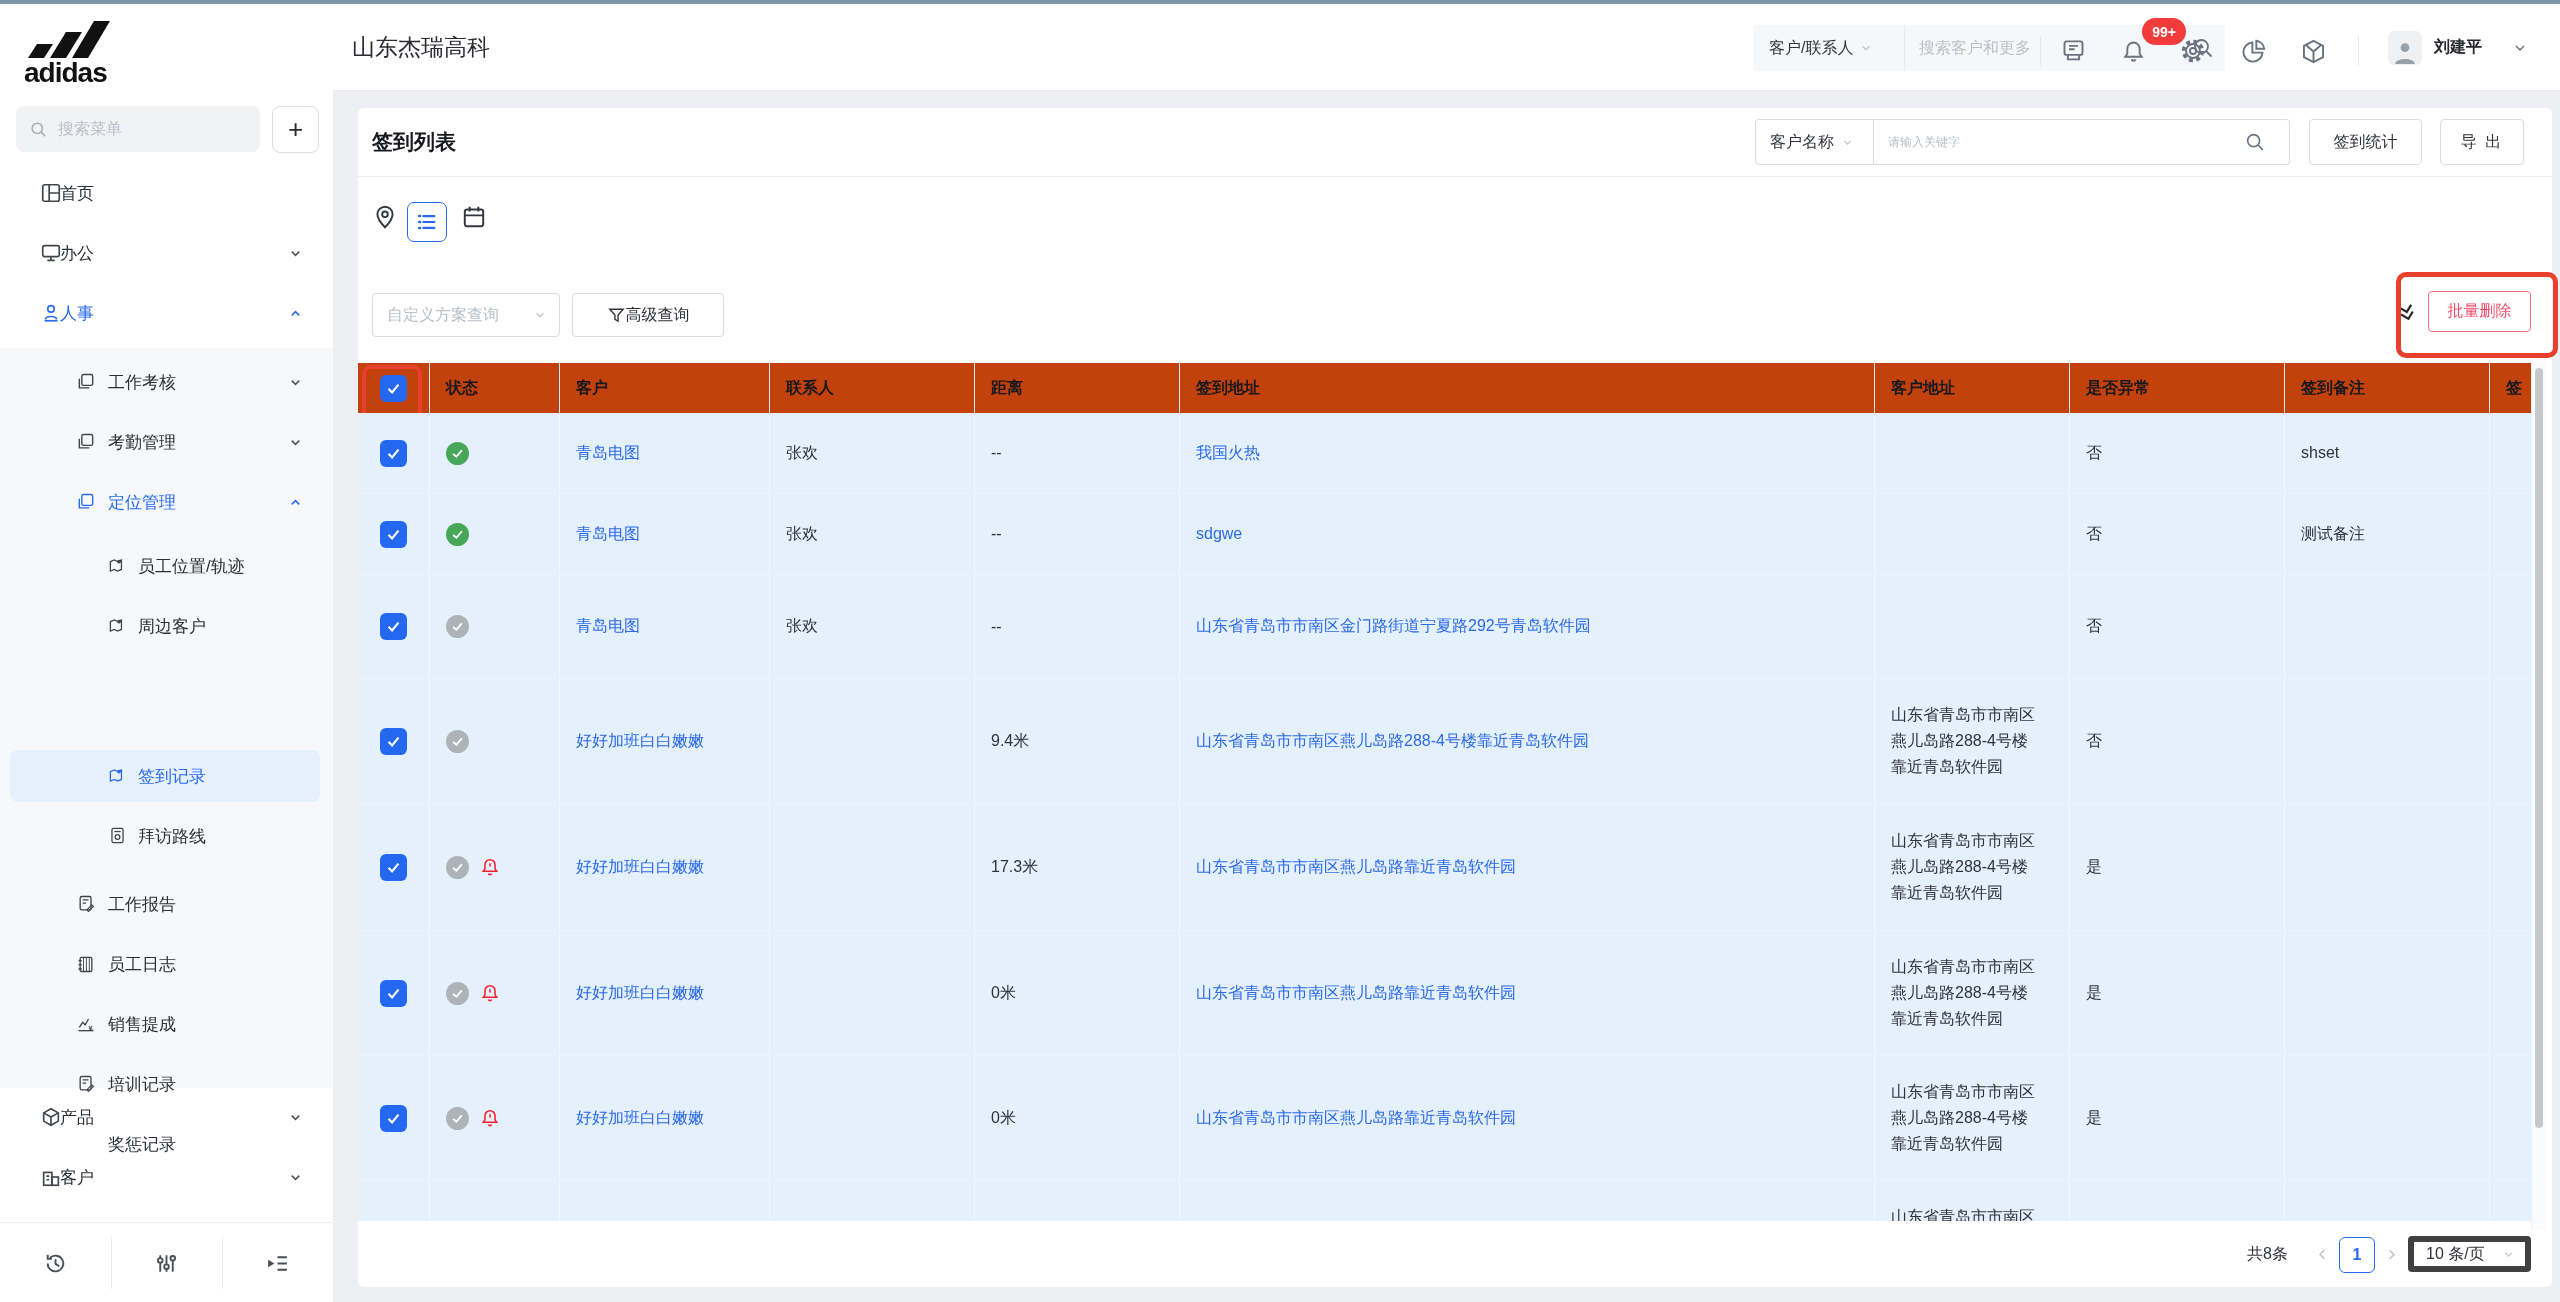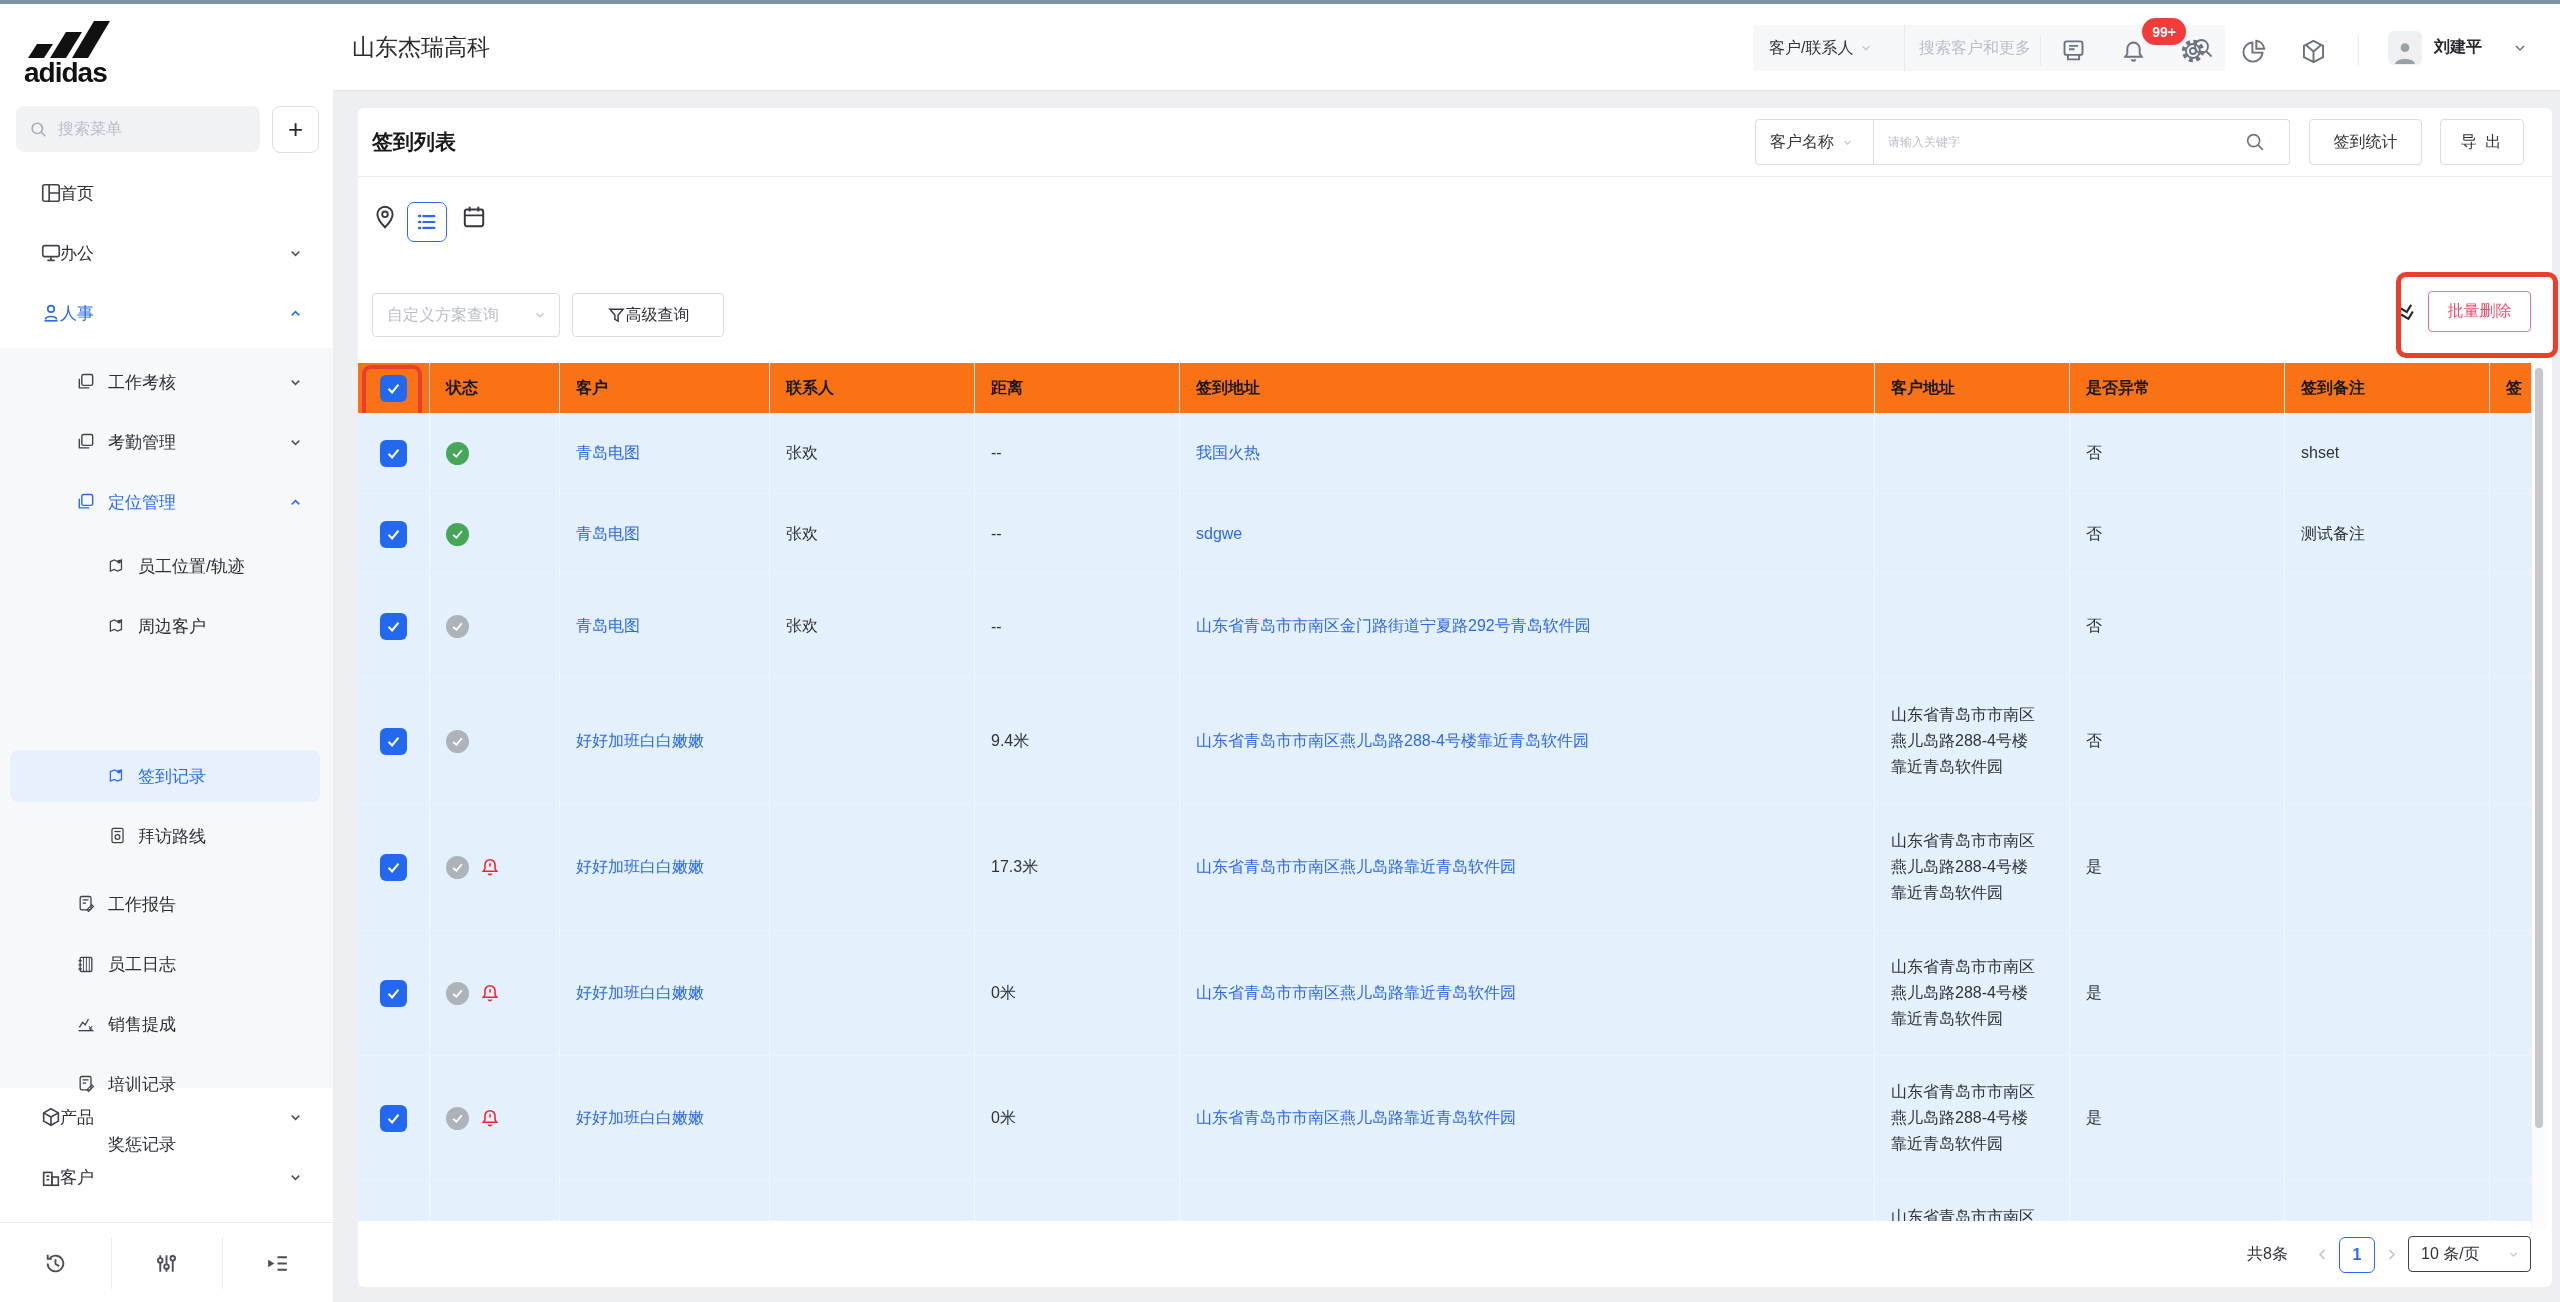--- a/index.html
+++ b/index.html
@@ -71,21 +71,21 @@
   .f-adv{position:absolute;left:214px;top:185px;width:152px;height:44px;}
   .dchev{position:absolute;left:2037px;top:193px;transform:rotate(-14deg);}
   .b-batch{position:absolute;left:2070px;top:183px;width:101px;height:39px;border:1px solid #f2708c;border-radius:4px;
            display:flex;align-items:center;justify-content:center;font-size:16px;color:#f04f6e;background:#fff;cursor:pointer;}
   .anno{border:5px solid #e8402c;border-radius:10px;}
   .anno-batch{position:absolute;left:2038px;top:164px;width:152px;height:76px;}
   .anno-check{position:absolute;left:4px;top:257px;width:52px;height:47px;border-width:4px;border-radius:9px;}
 
   
   .tgrid{display:grid;grid-template-columns:72px 130px 210px 205px 205px 695px 195px 215px 205px 41px;}
-  .thead{position:absolute;left:0;top:255px;width:2173px;height:50px;background:#f97316;}
+  .thead{position:absolute;left:0;top:255px;width:2173px;height:50px;background:#c2410c;}
   .th{display:flex;align-items:center;padding-left:16px;box-sizing:border-box;font-size:16px;font-weight:700;color:#17191d;
       border-right:1px solid #e9edf3;overflow:hidden;white-space:nowrap;}
   .th:first-child{justify-content:center;padding-left:0;}
   .th:last-child{border-right:none;}
   .tbody{position:absolute;left:0;top:305px;width:2173px;height:808px;overflow:hidden;}
   .tr{width:2173px;background:#e4f0fc;border-bottom:1px solid #edf3fb;}
   .td{display:flex;align-items:center;padding-left:16px;box-sizing:border-box;font-size:16px;color:#30333a;
       border-right:1px solid rgba(255,255,255,.5);overflow:hidden;}
   .td:first-child{justify-content:center;padding-left:0;}
   .td:last-child{border-right:none;}
@@ -98,21 +98,21 @@
   .addr3{width:145px;line-height:26px;color:#30333a;}
   .vscroll{position:absolute;left:2173px;top:255px;width:14px;height:866px;background:#fafbfc;border-left:1px solid #eef0f3;}
   .vthumb{position:absolute;left:3px;top:5px;width:8px;height:760px;background:#c6c8cc;border-radius:4px;}
 
   
   .pfoot{position:absolute;left:0;top:1113px;width:2194px;height:66px;display:block;}
   .ptotal{position:absolute;left:1889px;top:0;height:66px;display:flex;align-items:center;font-size:16px;color:#30333a;}
   .parr{position:absolute;top:0;height:66px;display:flex;align-items:center;color:#c0c4cc;font-size:18px;cursor:pointer;}
   .ppage{position:absolute;left:1981px;top:16px;width:34px;height:34px;border:1px solid #2a6af2;border-radius:6px;color:#2a6af2;
          font-weight:700;font-size:16px;display:flex;align-items:center;justify-content:center;cursor:pointer;background:#fff;}
-  .psize{position:absolute;left:2050px;top:15px;width:123px;height:36px;border:1px solid #404040;border-radius:4px;
+  .psize{position:absolute;left:2050px;top:15px;width:123px;height:36px;border:6px solid #404040;border-radius:4px;
          display:flex;align-items:center;justify-content:space-between;padding:0 10px 0 12px;box-sizing:border-box;font-size:16px;color:#30333a;cursor:pointer;}
 </style>
 </head>
 <body>
 
 <div class="abs topstrip"></div>
 
 <div class="abs header">
   <div class="abs logo">
     <svg width="130" height="72" viewBox="0 0 130 72">

